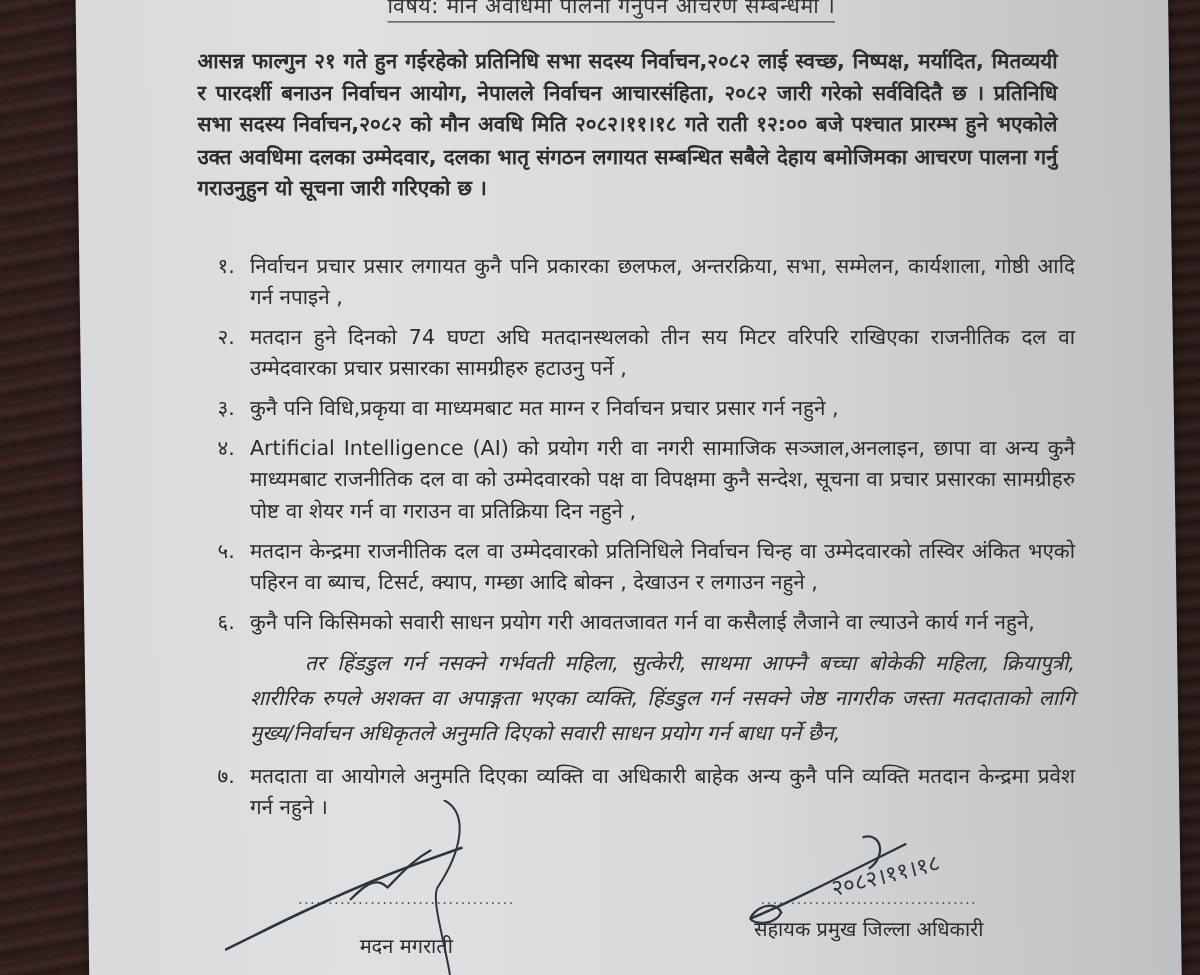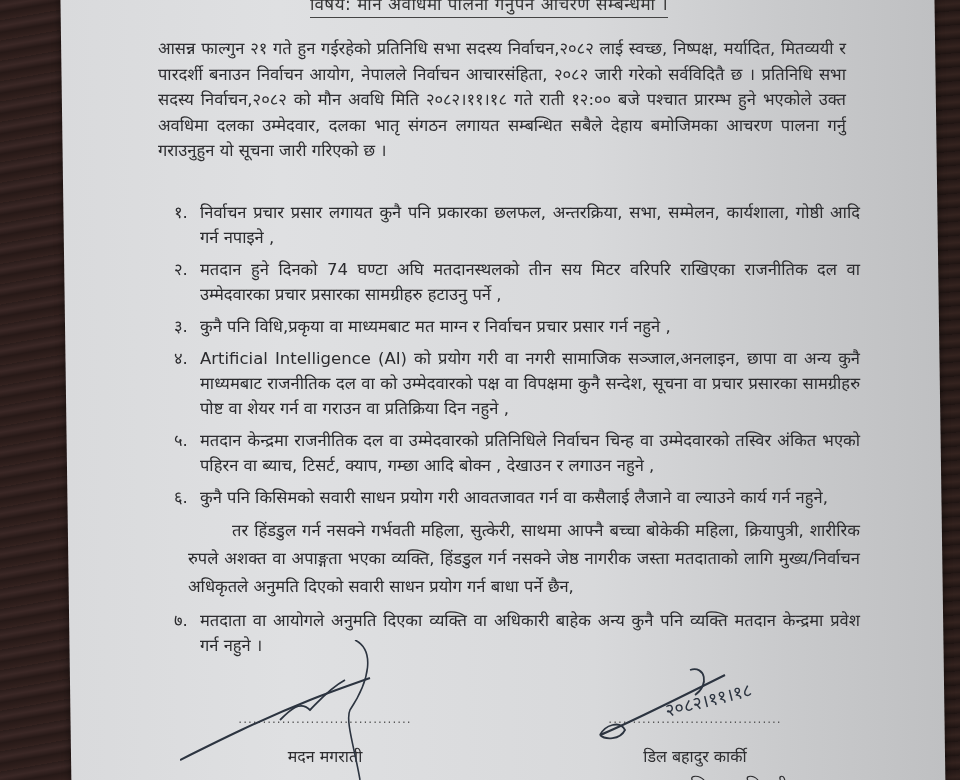--- a/index.html
+++ b/index.html
@@ -19,27 +19,27 @@
     background: linear-gradient(90deg, #d9dadc 0%, #dfe0e2 25%, #d8d9db 60%, #c9cacc 82%, #bfc0c2 100%);
     transform: skewX(0.8deg);
     box-shadow: 0 0 8px rgba(0,0,0,0.5);
   }
   .subject {
     position:absolute; left:310px; top:-8px; font-size:17px; letter-spacing:0.5px;
     border-bottom:1.5px solid #444; padding-bottom:2px; white-space:nowrap; color:#333;
   }
   .intro {
     position:absolute; left:158px; top:36px; width:688px;
-    font-size:16.5px; line-height:25.5px; text-align:justify; color:#2d2d30;
+    font-size:16.5px; line-height:25.5px; text-align:justify; color:#2d2d30;font-weight:bold;
   }
   .list { position:absolute; left:160px; top:200px; width:700px; font-size:16.5px; line-height:25px; }
   .item { display:flex; margin-bottom:7px; }
   .num { width:40px; flex:none; text-align:left; padding-left:14px; box-sizing:border-box; }
   .txt { flex:1; text-align:justify; }
-  .proviso { margin-left:28px; text-indent:44px; text-align:justify; margin-bottom:7px; line-height:28px; }
+  .proviso { margin-left:40px; text-indent:44px; text-align:justify; margin-bottom:7px; line-height:28px;font-style:italic; }
   .sig { position:absolute; text-align:center; font-size:16px; color:#2d2d30; }
   .sig .dots { letter-spacing:1px; color:#555; font-size:12px; height:14px; }
   .sig .name { margin-top:19px; }
   .sig .title { margin-top:6px; }
   .signature-svg { position:absolute; pointer-events:none; }
 </style>
 </head>
 <body>
 
 <div class="wood-left"></div>
@@ -83,21 +83,20 @@
   </div>
 </div>
 
 <div class="sig" style="left:230px; top:712px; width:190px;">
   <div class="dots">....................................</div>
   <div class="name">मदन मगराती</div>
 </div>
 
 <div class="sig" style="left:580px; top:712px; width:230px;">
   <div class="dots">....................................</div>
-  <div class="name">डिल बहादुर कार्की</div>
   <div class="title">सहायक प्रमुख जिल्ला अधिकारी</div>
 </div>
 
 <svg class="signature-svg" style="left:180px; top:640px;" width="220" height="140">
   <path d="M 0 120 C 40 100, 80 80, 130 60 C 150 52, 170 45, 190 38" stroke="#2c3440" stroke-width="2" fill="none"></path>
   <path d="M 100 80 C 110 70, 120 60, 130 70 C 140 60, 150 48, 165 40" stroke="#2c3440" stroke-width="1.8" fill="none"></path>
   <path d="M 175 0 C 195 10, 190 40, 170 70 C 165 80, 175 110, 180 140" stroke="#2c3440" stroke-width="1.6" fill="none"></path>
 </svg>
 
 <svg class="signature-svg" style="left:595px; top:665px;" width="200" height="80">

